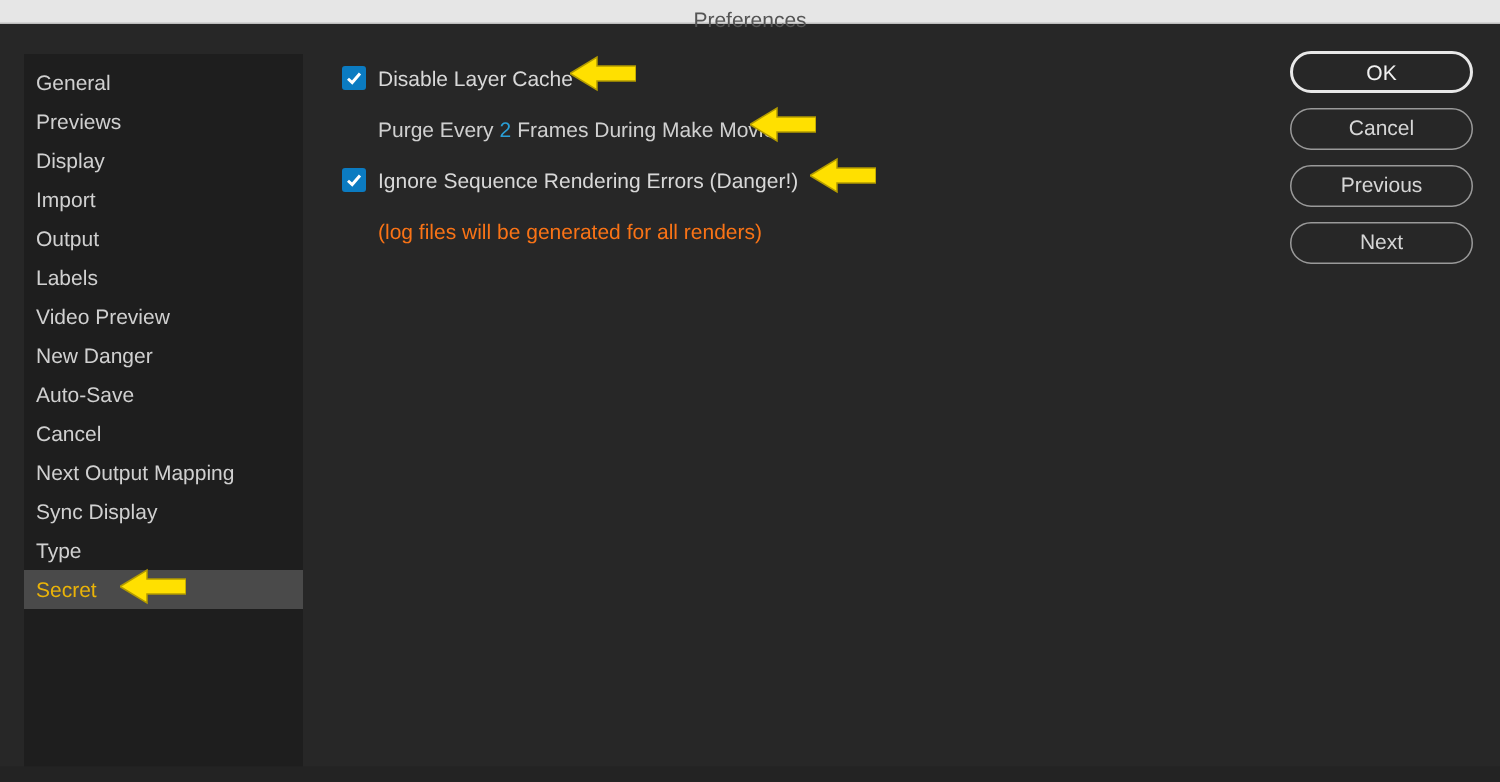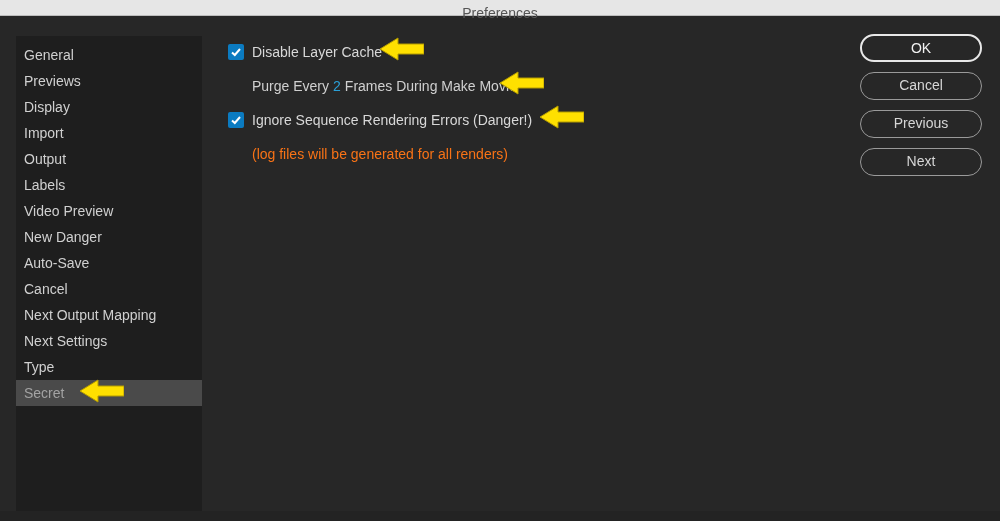--- a/index.html
+++ b/index.html
@@ -34,21 +34,21 @@
   }
   .sidebar-item {
     padding: 5px 10px 5px 8px;
     color: #d0d0d0;
     font-size: 14px;
     cursor: default;
     position: relative;
   }
   .sidebar-item.selected {
     background: #4a4a4a;
-    color: #a3a3a3;
+    color: #eab308;
   }
   .main {
     flex: 1;
     padding: 22px 10px 0 26px;
     position: relative;
   }
   .row {
     display: flex;
     align-items: flex-end;
     position: relative;
@@ -115,21 +115,21 @@
     <div class="sidebar-item"><span>Previews</span></div>
     <div class="sidebar-item"><span>Display</span></div>
     <div class="sidebar-item"><span>Import</span></div>
     <div class="sidebar-item"><span>Output</span></div>
     <div class="sidebar-item"><span>Labels</span></div>
     <div class="sidebar-item"><span>Video Preview</span></div>
     <div class="sidebar-item"><span>New Danger</span></div>
     <div class="sidebar-item"><span>Auto-Save</span></div>
     <div class="sidebar-item"><span>Cancel</span></div>
     <div class="sidebar-item"><span>Next Output Mapping</span></div>
-    <div class="sidebar-item"><span>Next Settings</span></div>
+    <div class="sidebar-item"><span>Sync Display</span></div>
     <div class="sidebar-item"><span>Type</span></div>
     <div class="sidebar-item selected">
       <span>Secret</span>
       <span class="arrow" style="left:64px; top:-2px;">
         <svg width="44" height="26">
             <polygon points="0,13 18,2 18,8 44,8 44,18 18,18 18,24" fill="#ffe000" stroke="#b39b00" stroke-width="1"></polygon>
           </svg>
       </span>
     </div>
   </div>

